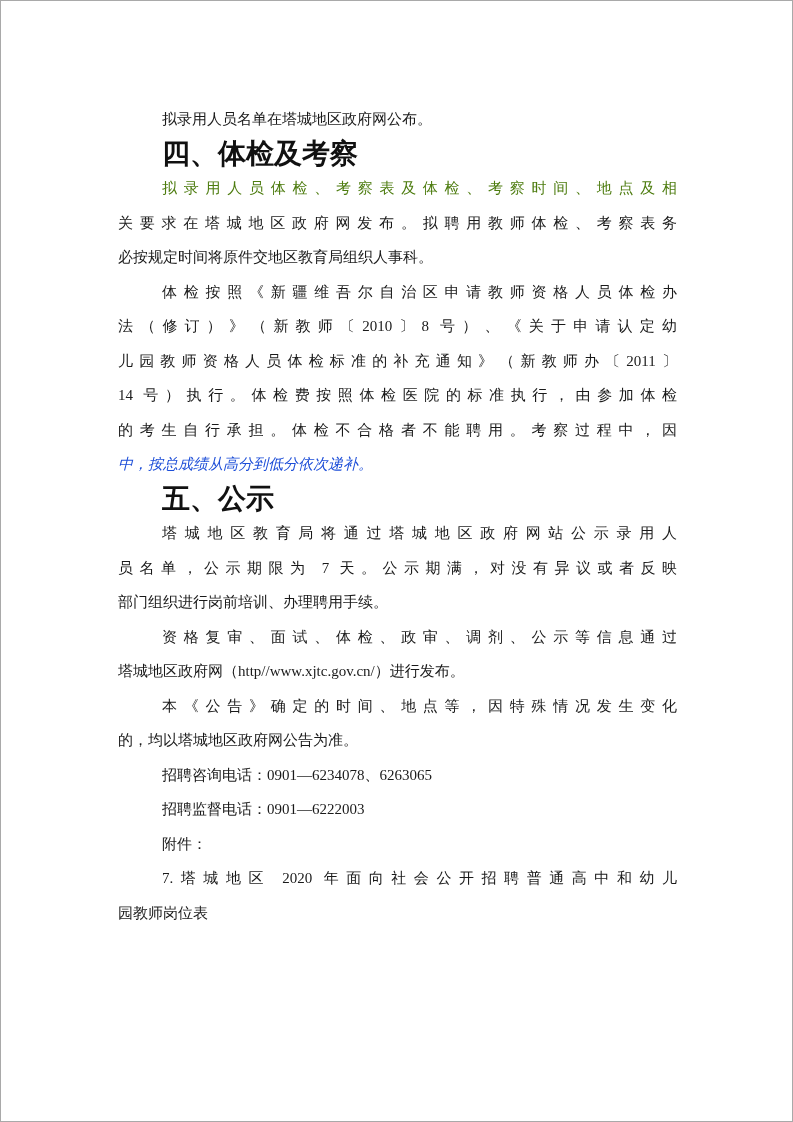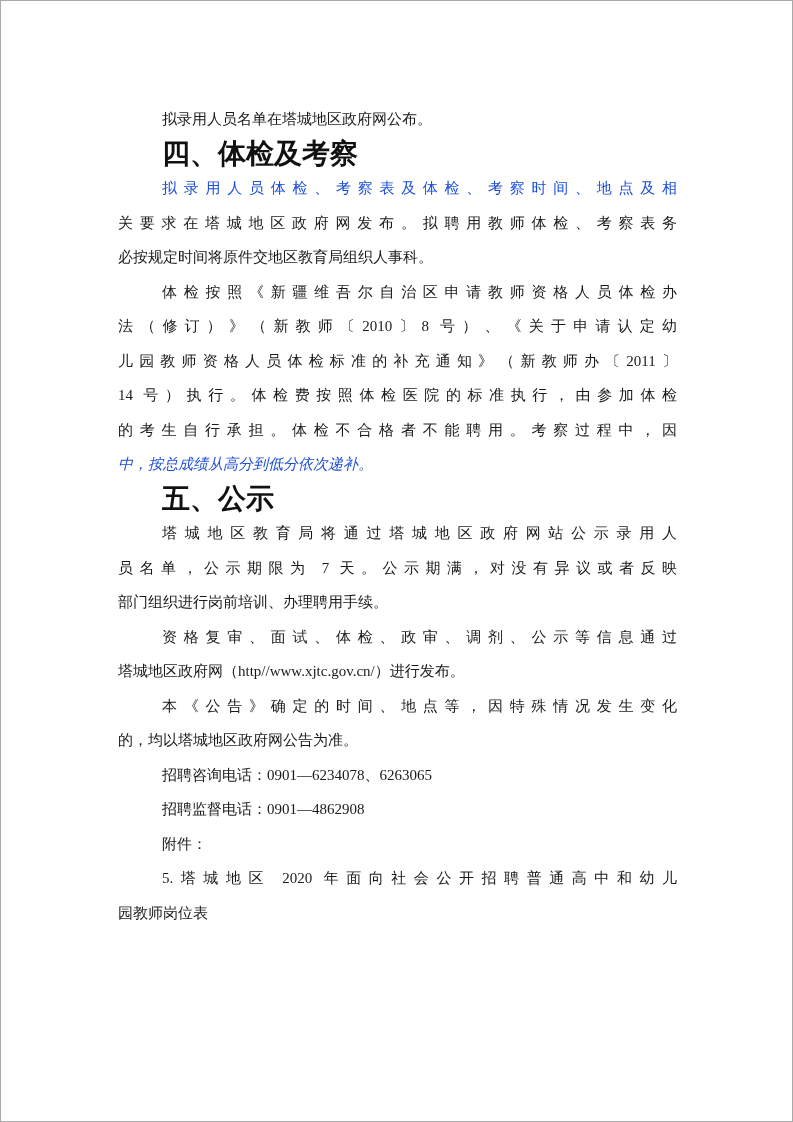--- a/index.html
+++ b/index.html
@@ -46,36 +46,36 @@
     color: #111111;
   }
 </style>
 </head>
 <body>
 
 <div class="page" style="background: rgb(255, 255, 255); border-color: rgb(169, 169, 169);">
   <div class="content">
       <div class="line indent" style="color: rgb(26, 26, 26);">拟录用人员名单在塔城地区政府网公布。</div>
       <div class="line heading indent">四、体检及考察</div>
-      <div class="line indent justify" style="color: #1d4ed8;">拟录用人员体检、考察表及体检、考察时间、地点及相</div>
+      <div class="line indent justify" style="color: #4d7c0f;">拟录用人员体检、考察表及体检、考察时间、地点及相</div>
       <div class="line justify" style="color: rgb(26, 26, 26);">关要求在塔城地区政府网发布。拟聘用教师体检、考察表务</div>
       <div class="line" style="color: rgb(26, 26, 26);">必按规定时间将原件交地区教育局组织人事科。</div>
       <div class="line indent justify" style="color: rgb(26, 26, 26);">体检按照《新疆维吾尔自治区申请教师资格人员体检办</div>
       <div class="line justify" style="color: rgb(26, 26, 26);">法（修订）》（新教师〔2010〕8 号）、《关于申请认定幼</div>
       <div class="line justify" style="color: rgb(26, 26, 26);">儿园教师资格人员体检标准的补充通知》（新教师办〔2011〕</div>
       <div class="line justify" style="color: rgb(26, 26, 26);">14 号）执行。体检费按照体检医院的标准执行，由参加体检</div>
       <div class="line justify" style="color: rgb(26, 26, 26);">的考生自行承担。体检不合格者不能聘用。考察过程中，因</div>
       <div class="line" style="color: #1d4ed8; font-style: italic;">中，按总成绩从高分到低分依次递补。</div>
       <div class="line heading indent">五、公示</div>
       <div class="line indent justify" style="color: rgb(26, 26, 26);">塔城地区教育局将通过塔城地区政府网站公示录用人</div>
       <div class="line justify" style="color: rgb(26, 26, 26);">员名单，公示期限为 7 天。公示期满，对没有异议或者反映</div>
       <div class="line" style="color: rgb(26, 26, 26);">部门组织进行岗前培训、办理聘用手续。</div>
       <div class="line indent justify" style="color: rgb(26, 26, 26);">资格复审、面试、体检、政审、调剂、公示等信息通过</div>
       <div class="line" style="color: rgb(26, 26, 26);">塔城地区政府网（http//www.xjtc.gov.cn/）进行发布。</div>
       <div class="line indent justify" style="color: rgb(26, 26, 26);">本《公告》确定的时间、地点等，因特殊情况发生变化</div>
       <div class="line" style="color: rgb(26, 26, 26);">的，均以塔城地区政府网公告为准。</div>
       <div class="line indent" style="color: rgb(26, 26, 26);">招聘咨询电话：0901—6234078、6263065</div>
-      <div class="line indent" style="color: rgb(26, 26, 26);">招聘监督电话：0901—4862908</div>
+      <div class="line indent" style="color: rgb(26, 26, 26);">招聘监督电话：0901—6222003</div>
       <div class="line indent" style="color: rgb(26, 26, 26);">附件：</div>
-      <div class="line indent justify" style="color: rgb(26, 26, 26);">5.塔城地区 2020 年面向社会公开招聘普通高中和幼儿</div>
+      <div class="line indent justify" style="color: rgb(26, 26, 26);">7.塔城地区 2020 年面向社会公开招聘普通高中和幼儿</div>
       <div class="line" style="color: rgb(26, 26, 26);">园教师岗位表</div>
     </div>
 </div>
 
 </body></html>

